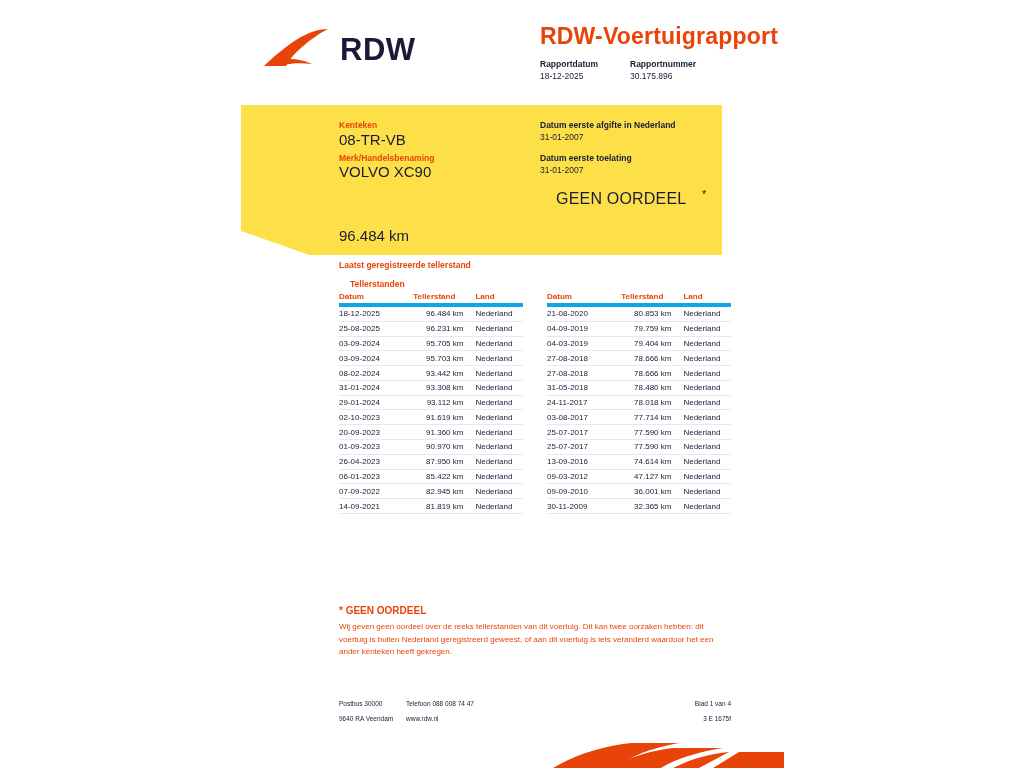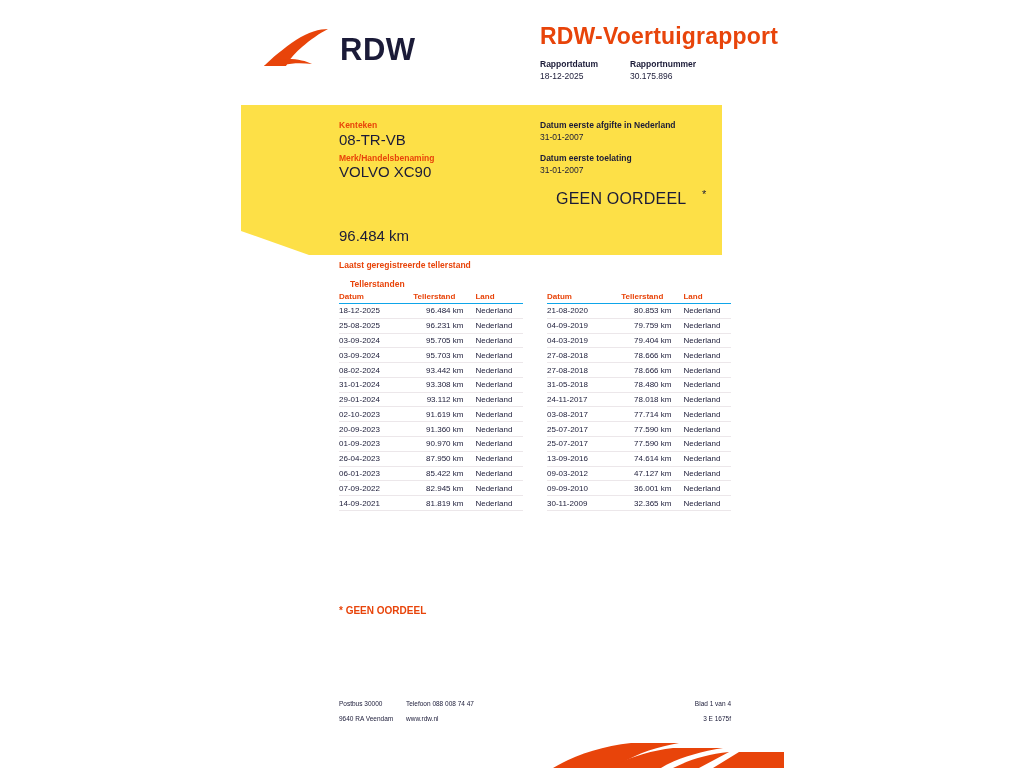--- a/index.html
+++ b/index.html
@@ -155,21 +155,21 @@
     font-size: 8px;
   }
   .tbl.left { left: 339px; }
   .tbl.right { left: 547px; }
   .tbl th {
     font-size: 8px;
     font-weight: bold;
     color: #e8440a;
     text-align: left;
     padding: 0 0 2px 0;
-    border-bottom: 1px solid #0ea5e9;
+    border-bottom: 4px solid #0ea5e9;
   }
   .tbl th.c-date { width: 72px; }
   .tbl th.c-odo  { width: 62px; text-align: center; padding-right: 12px;}
   .tbl th.c-land { width: 50px; }
   .tbl td {
     font-size: 8px;
     color: #1b1b38;
     padding: 2.4px 0;
     border-bottom: 1px solid #ece7ea;
     white-space: nowrap;
@@ -429,20 +429,21 @@
         </tr>
         <tr>
           <td class="c-date">30-11-2009</td>
           <td class="c-odo">32.365 km</td>
           <td class="c-land">Nederland</td>
         </tr>
       </tbody>
   </table>
 
   <div class="footnote-title">* GEEN OORDEEL</div>
+  <div class="footnote-body">Wij geven geen oordeel over de reeks tellerstanden van dit voertuig. Dit kan twee oorzaken hebben: dit voertuig is buiten Nederland geregistreerd geweest, of aan dit voertuig is iets veranderd waardoor het een ander kenteken heeft gekregen.</div>
 
   <div class="footer">
     <div class="frow">
       <span class="f-a">Postbus 30000</span>
       <span class="f-b">Telefoon 088 008 74 47</span>
       <span class="f-c">Blad 1 van 4</span>
     </div>
     <div class="frow">
       <span class="f-a">9640 RA Veendam</span>
       <span class="f-b">www.rdw.nl</span>

